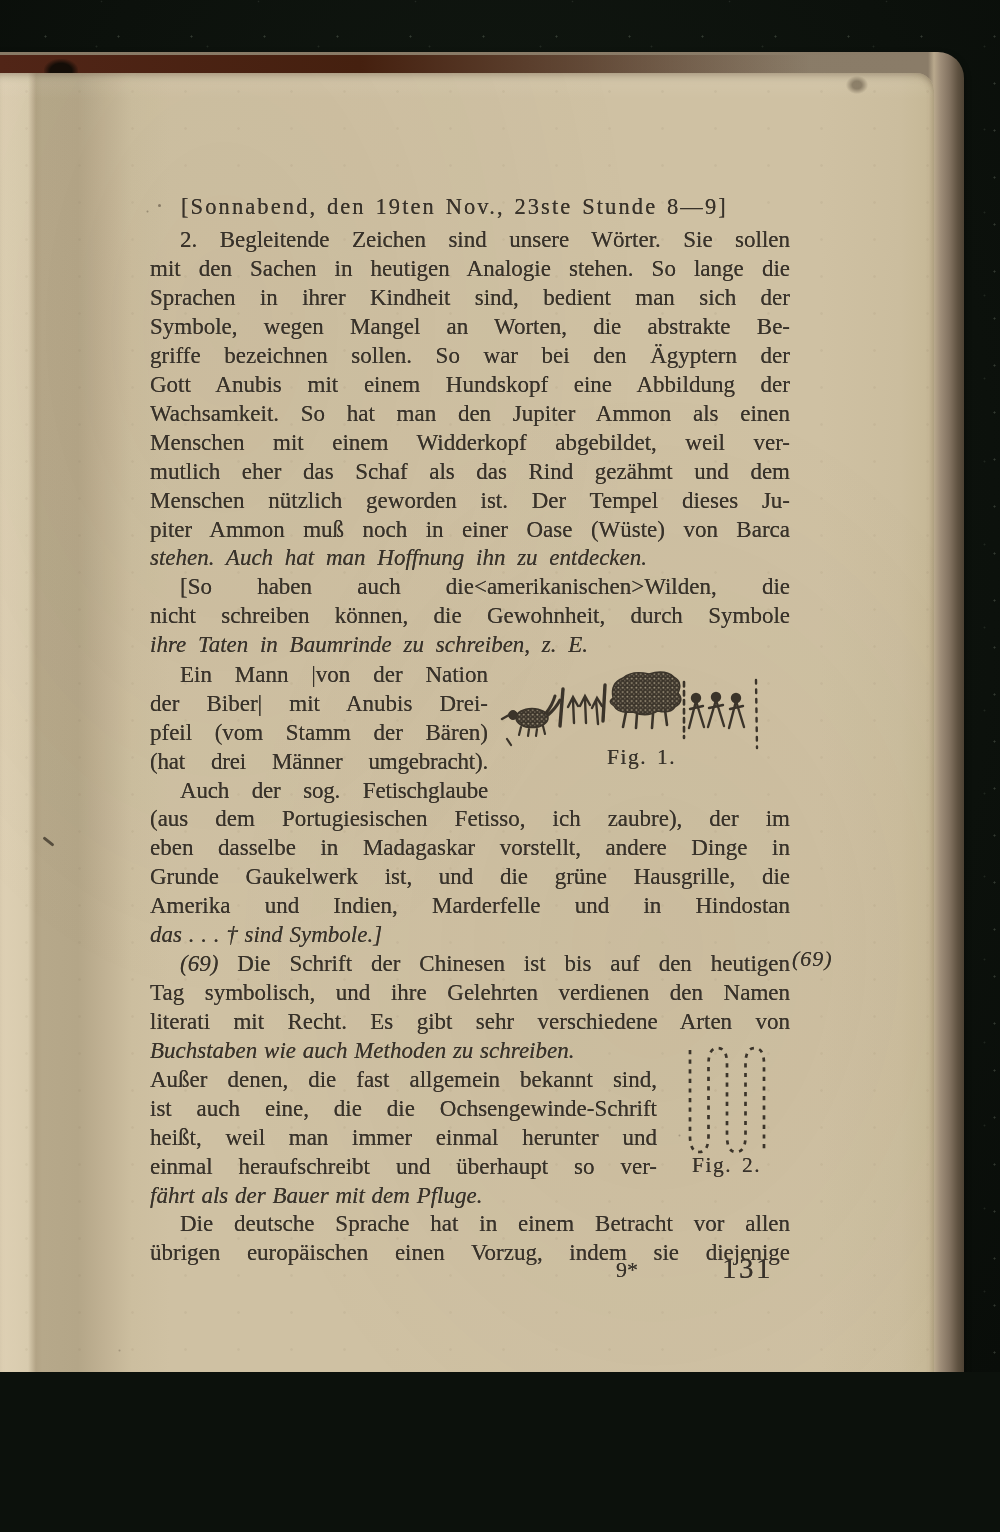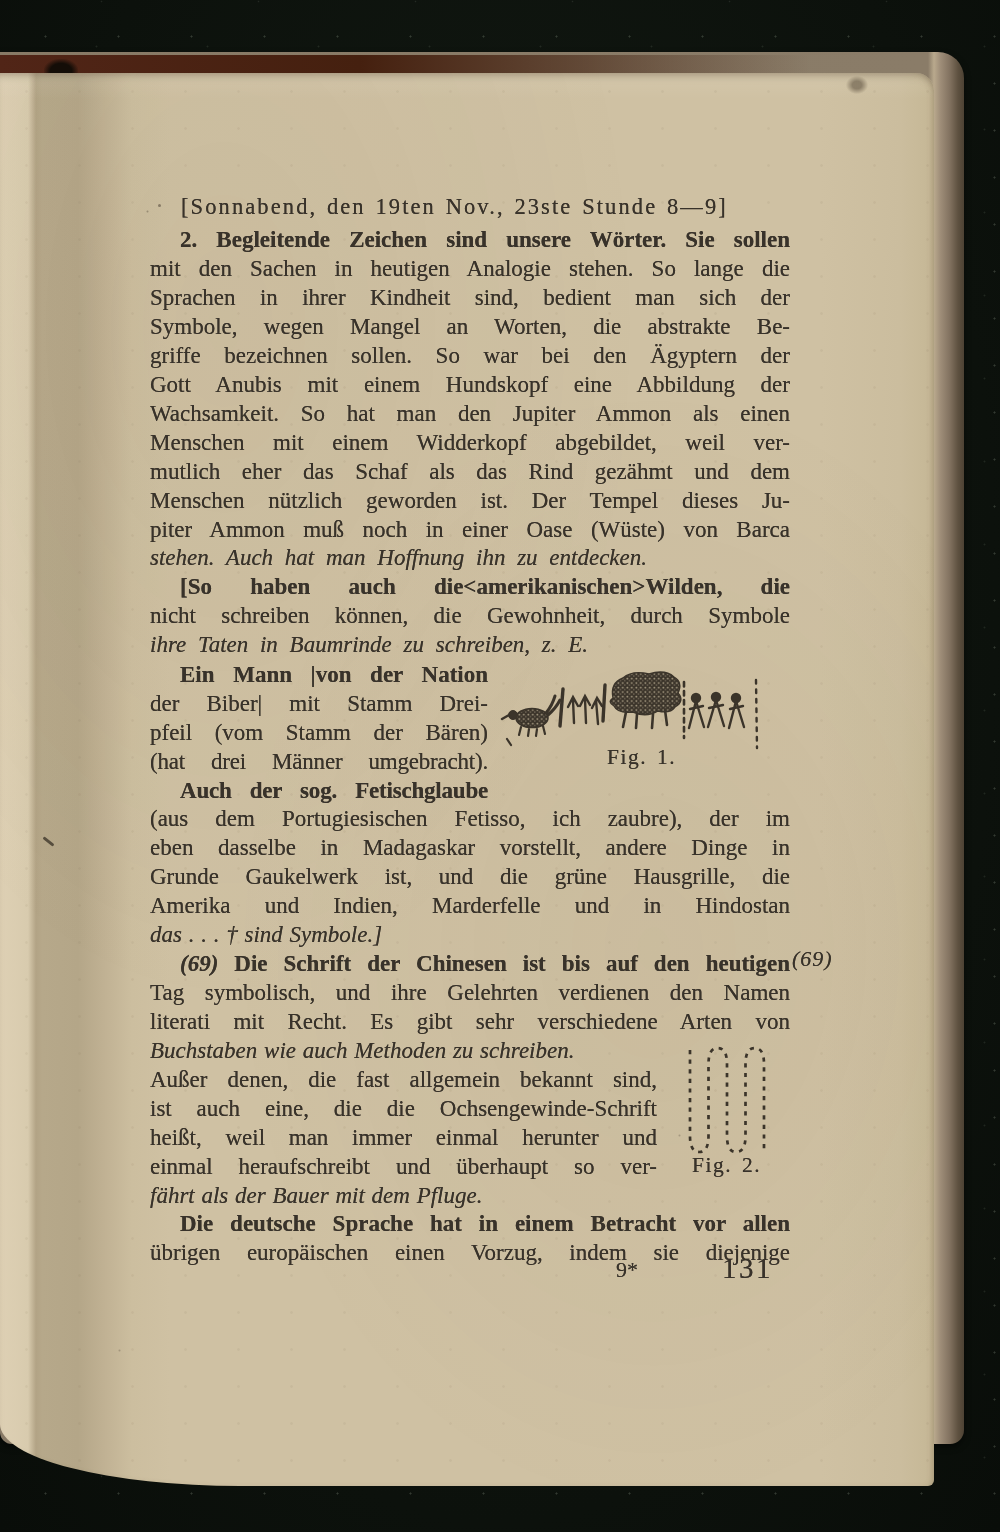--- a/index.html
+++ b/index.html
@@ -1,17 +1,17 @@
 <!DOCTYPE html>
 <html><head>
 <meta charset="utf-8">
 <style>
   html,body{margin:0;padding:0;background:#0c110c;}
   #screen{
-    position:relative;width:1000px;height:1532px;overflow:hidden;
+    position:relative;width:1000px;height:1372px;overflow:hidden;
     background:radial-gradient(ellipse at 50% 40%, #131a13 0%, #0c110c 70%, #090d09 100%);
     font-family:"Liberation Serif","DejaVu Serif",serif;
   }
   
   #screen::before{
     content:"";position:absolute;inset:0;z-index:0;pointer-events:none;
     background-image:
       radial-gradient(circle, rgba(205,220,195,.20) 0.8px, transparent 1.3px),
       radial-gradient(circle, rgba(170,185,160,.13) 0.7px, transparent 1.2px),
       radial-gradient(circle, rgba(220,230,210,.10) 0.6px, transparent 1.1px);
@@ -66,21 +66,21 @@
     box-shadow:-12px 6px 0 -0.5px rgba(80,70,55,.4), 190px 500px 0 0 rgba(80,70,55,.25),
                520px 930px 0 -0.5px rgba(80,70,55,.3), -40px 1145px 0 -0.5px rgba(80,70,55,.3);
   }
 
   .textlayer{position:absolute;inset:0;z-index:6;color:#38322a;}
   .textlayer *{text-shadow:0 0 .55px rgba(56,50,42,.85);}
   .line-block{position:absolute;font-size:23px;}
   .line{line-height:28.95px;text-align:justify;text-align-last:justify;word-spacing:1px;}
   .line.short{text-align-last:left;font-style:italic;}
   .line.loose{word-spacing:6px;}
-  .line.indent{text-indent:30px;font-weight:bold;}
+  .line.indent{text-indent:30px;}
   .line.tight{word-spacing:-1px;letter-spacing:-0.2px;}
   .header-line{
     position:absolute;left:150px;top:193px;width:640px;font-size:22.5px;
     line-height:28.95px;letter-spacing:2.1px;text-indent:31px;word-spacing:2px;
   }
   .margin-note{position:absolute;left:792px;top:946px;font-size:22px;font-style:italic;letter-spacing:1px;}
   .caption{position:absolute;font-size:21.5px;letter-spacing:1.5px;word-spacing:3px;}
   .cap1{left:607px;top:745px;}
   .cap2{left:692px;top:1153px;}
   .sig-mark{position:absolute;left:616px;top:1257px;font-size:22px;}
@@ -121,21 +121,21 @@
         <div class="line">Menschen nützlich geworden ist. Der Tempel dieses Ju-</div>
         <div class="line">piter Ammon muß noch in einer Oase (Wüste) von Barca</div>
         <div class="line short loose">stehen. Auch hat man Hoffnung ihn zu entdecken.</div>
         <div class="line indent">[So haben auch die&lt;amerikanischen&gt;Wilden, die</div>
         <div class="line">nicht schreiben können, die Gewohnheit, durch Symbole</div>
         <div class="line short loose">ihre Taten in Baumrinde zu schreiben, z. E.</div>
       </div>
 
     <div class="line-block" style="left:150px;top:661px;width:338px;">
         <div class="line indent">Ein Mann |von der Nation</div>
-        <div class="line">der Biber| mit Stamm Drei-</div>
+        <div class="line">der Biber| mit Anubis Drei-</div>
         <div class="line">pfeil (vom Stamm der Bären)</div>
         <div class="line tight">(hat drei Männer umgebracht).</div>
         <div class="line indent tight">Auch der sog. Fetischglaube</div>
       </div>
 
     <div class="line-block" style="left:150px;top:805px;width:640px;">
         <div class="line">(aus dem Portugiesischen Fetisso, ich zaubre), der im</div>
         <div class="line">eben dasselbe in Madagaskar vorstellt, andere Dinge in</div>
         <div class="line">Grunde Gaukelwerk ist, und die grüne Hausgrille, die</div>
         <div class="line">Amerika und Indien, Marderfelle und in Hindostan</div>

